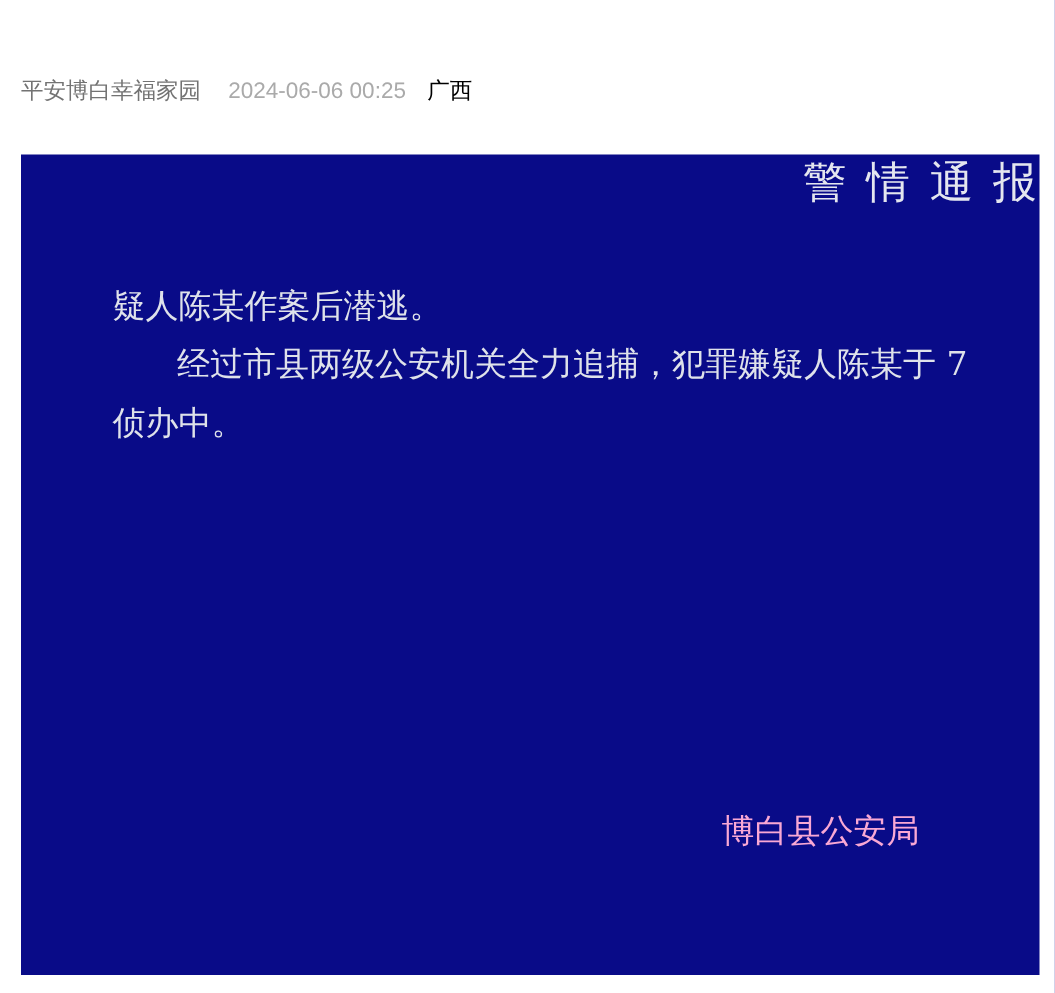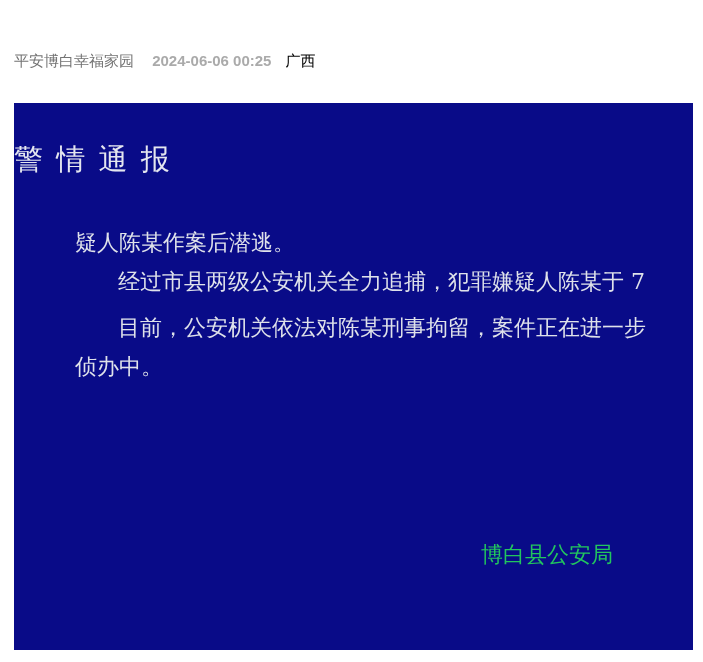--- a/index.html
+++ b/index.html
@@ -31,40 +31,38 @@
     white-space: nowrap;
   }
   .account-name {
     color: #737373;
     margin-right: 14px;
     cursor: pointer;
   }
   .publish-time {
     color: #aaaaaa;
     margin-right: 10px;
-    font-weight: bold;
   }
   .publish-region {
     color: #000000;
   }
   .notice-image {
     position: absolute;
     left: 14px;
     top: 103px;
     width: 679px;
     height: 547px;
     background: #090b88;
     color: #e0e3ec;
     font-family: "DejaVu Serif", "Liberation Serif", serif;
     cursor: pointer;
     overflow: hidden;
   }
   .notice-title {
-    padding-top: 38px;
-    text-align: left;
+    text-align: right;
     font-size: 29px;
     line-height: 36px;
     letter-spacing: 2px;
     color: #e4e6ef;
     white-space: nowrap;
   }
   .notice-body {
     margin: 46px 44px 0 61px;
     font-size: 22px;
     line-height: 39px;
@@ -79,21 +77,21 @@
   .notice-line.para-gap {
     margin-top: 7px;
   }
   .notice-sign {
     position: absolute;
     top: 437px;
     right: 80px;
     text-align: right;
     font-size: 22px;
     line-height: 30px;
-    color: #22c55e;
+    color: #f9a8d4;
     white-space: nowrap;
   }
   .sign-name {
     margin-bottom: 17px;
   }
 </style>
 </head>
 <body>
 
 <div class="page">
@@ -105,21 +103,20 @@
     <span class="publish-region">广西</span>
   </div>
 
   <div class="notice-image">
 
     <div class="notice-title">警 情 通 报</div>
 
     <div class="notice-body">
       <div class="notice-line">疑人陈某作案后潜逃。</div>
       <div class="notice-line indent">经过市县两级公安机关全力追捕，犯罪嫌疑人陈某于 7</div>
-      <div class="notice-line indent para-gap">目前，公安机关依法对陈某刑事拘留，案件正在进一步</div>
       <div class="notice-line">侦办中。</div>
     </div>
 
     <div class="notice-sign">
       <div class="sign-name">博白县公安局</div>
     </div>
 
   </div>
 
 </div>

